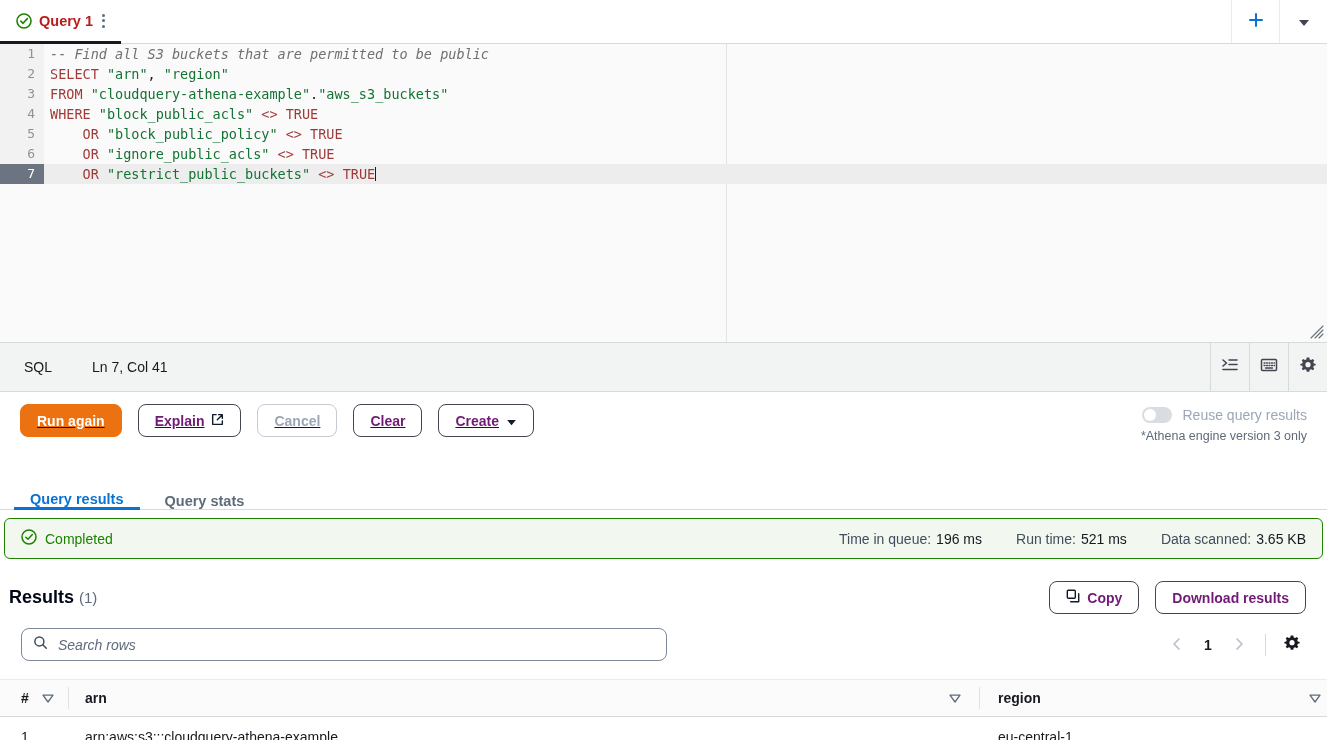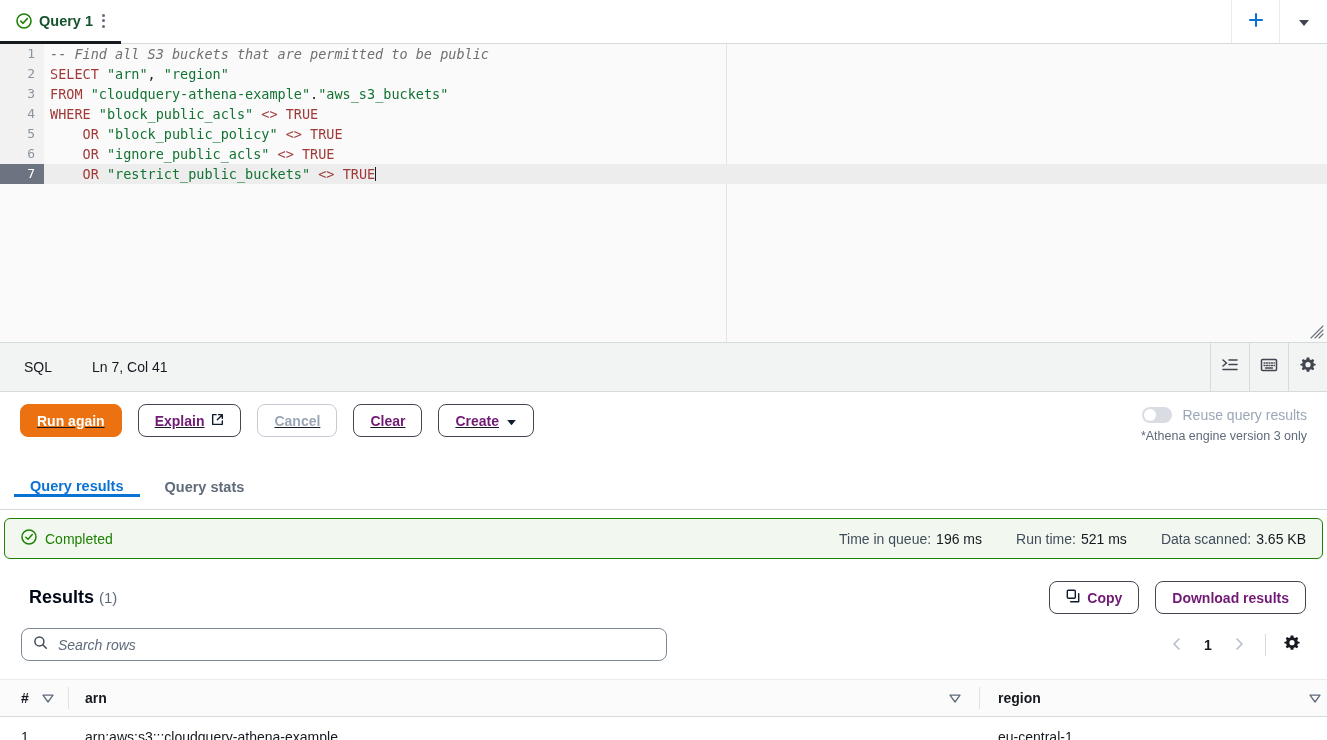--- a/index.html
+++ b/index.html
@@ -19,21 +19,21 @@
   }
   .qtab {
     display:flex; align-items:center; gap:7px;
     padding:0 14px 0 16px;
     border-bottom:3px solid #16191f;
     margin-bottom:-1px;
     cursor:pointer;
   }
   .qtab-check { width:16px; height:16px; display:block; }
   .qtab-label {
-    font-size:14.5px; font-weight:700; color:#14532d; white-space:nowrap;
+    font-size:14.5px; font-weight:700; color:#b91c1c; white-space:nowrap;
   }
   .qtab-kebab {
     display:flex; flex-direction:column; gap:2.5px; padding:4px 2px; cursor:pointer;
   }
   .qtab-kebab i { width:3px; height:3px; border-radius:50%; background:#5f6b7a; display:block; }
   .tabstrip-spacer { flex:1; }
   .tab-act {
     width:48px; display:flex; align-items:center; justify-content:center;
     border-left:1px solid #e9ebed; cursor:pointer;
   }
@@ -105,21 +105,21 @@
   }
   .toggle i {
     position:absolute; left:2px; top:2px; width:12px; height:12px;
     border-radius:50%; background:#fff; display:block;
   }
   .toggle-label { font-size:14px; color:#9ba7b6; }
   .engine-note { font-size:12.5px; color:#5f6b7a; margin-top:6px; }
 
   
   .restabs {
-    height:45px; display:flex; align-items:center; gap:4px;
+    height:45px; display:flex; align-items:flex-end; gap:4px;
     border-bottom:1px solid #d5dbdb; padding-left:14px;
   }
   .rtab {
     display:flex; align-items:center; padding:0 16px; font-size:14.5px;
     font-weight:700; color:#5f6b7a; cursor:pointer; position:relative;
   }
   .rtab.active { color:#0972d3; border-bottom:3px solid #0972d3; margin-bottom:-1px; }
   .rtab-sep { width:1px; background:#d5dbdb; margin:13px 0; }
 
   
@@ -127,21 +127,21 @@
     margin:8px 4px 0 4px; height:41px; display:flex; align-items:center;
     background:#f2f8f0; border:1px solid #1d8102; border-radius:6px; padding:0 16px;
   }
   .banner-left { display:flex; align-items:center; gap:8px; }
   .banner-text { font-size:14px; color:#1d8102; font-weight:400; }
   .banner-right { margin-left:auto; display:flex; align-items:center; gap:34px; }
   .metric { font-size:14px; color:#414d5c; }
   .metric b { color:#16191f; font-weight:400; margin-left:5px; }
 
   
-  .resheader { display:flex; align-items:center; padding:22px 21px 0 29px; }
+  .resheader { display:flex; align-items:center; padding:22px 21px 0 9px; }
   .res-title { font-size:18px; font-weight:700; color:#000716; }
   .res-count { font-size:15px; color:#5f6b7a; font-weight:400; margin-left:5px; }
   .res-actions { margin-left:auto; display:flex; gap:16px; }
 
   
   .searchrow { display:flex; align-items:center; padding:14px 21px 0 21px; }
   .searchbox {
     width:646px; height:33px; border:1px solid #7d8998; border-radius:8px;
     display:flex; align-items:center; gap:8px; padding:0 11px; background:#fff;
   }

